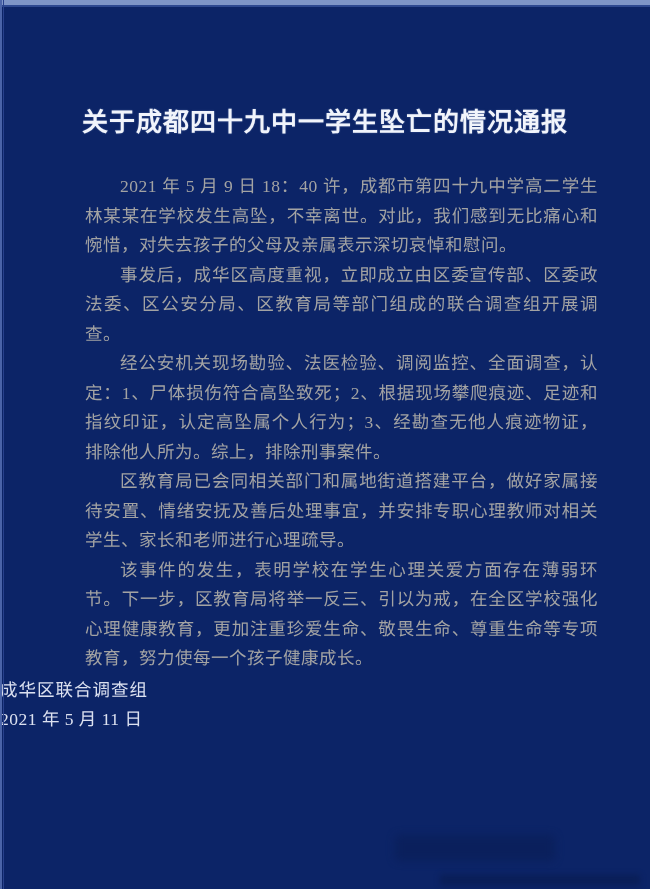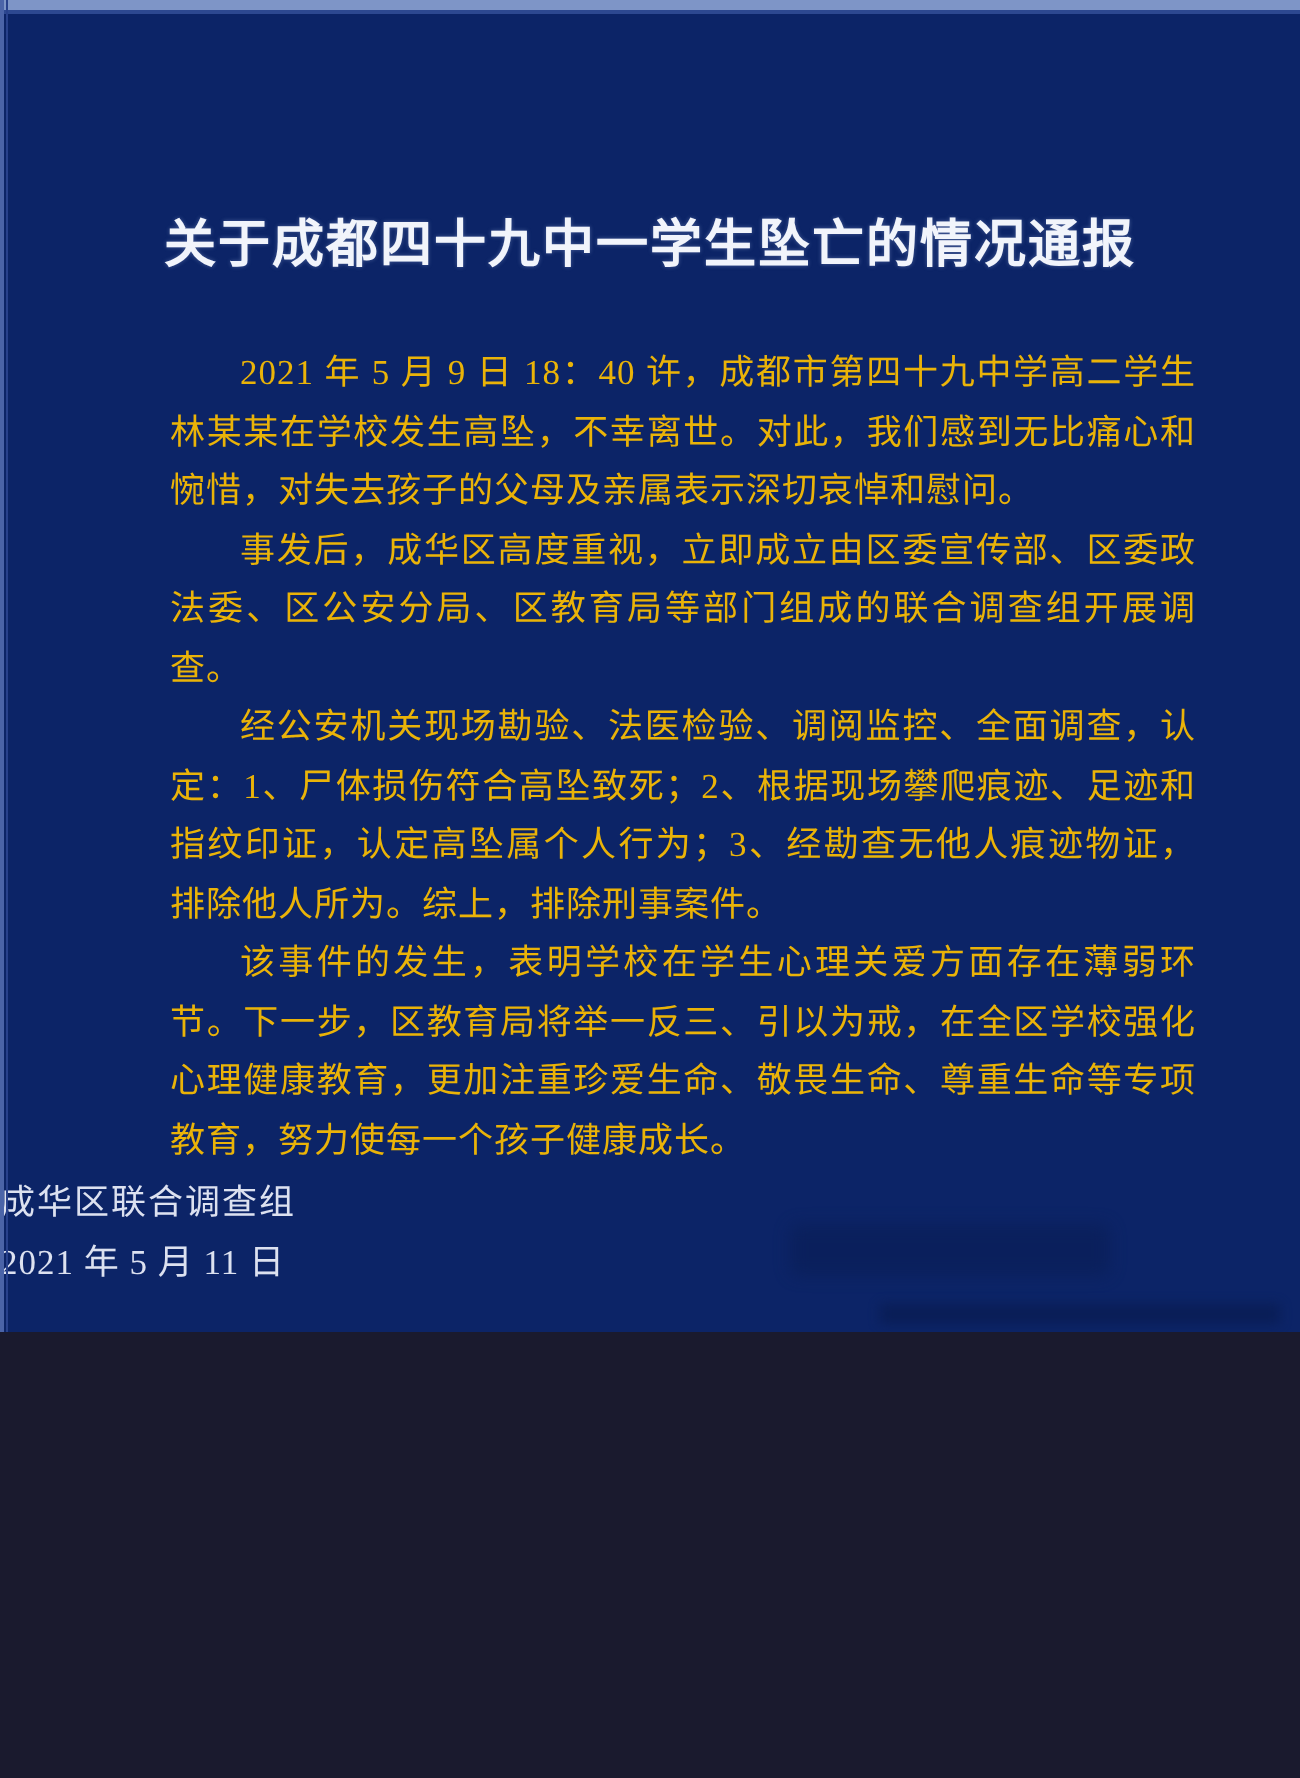--- a/index.html
+++ b/index.html
@@ -3,21 +3,21 @@
 <meta charset="utf-8">
 <style>
   html, body {
     margin: 0;
     padding: 0;
     background: #1a1a2e;
   }
   .page {
     position: relative;
     width: 650px;
-    height: 666px;
+    height: 889px;
     margin: 0 auto;
     background: #0c2467;
     overflow: hidden;
     font-family: "Liberation Serif", "DejaVu Serif", serif;
   }
   .top-strip {
     position: absolute;
     top: 0; left: 0; right: 0;
     height: 5px;
     background: #7e95c7;
@@ -46,21 +46,21 @@
     text-align: center;
     font-size: 26px;
     line-height: 34px;
     font-weight: bold;
     letter-spacing: 1px;
     color: #f1f4fb;
     text-shadow: 0 0 2px rgba(180,200,240,0.35);
   }
   .doc-body {
     margin: 32px 52px 0 85px;
-    color: #eab308;
+    color: #a3a3a3;
     font-size: 17.5px;
     line-height: 29.5px;
     text-align: justify;
   }
   .para {
     margin: 0;
     text-indent: 2em;
     letter-spacing: 0.5px;
   }
   .signature-block {
@@ -103,20 +103,21 @@
   <div class="top-strip-inner"></div>
   <div class="left-line"></div>
   <div class="left-line-2"></div>
 
   <h1 class="doc-title">关于成都四十九中一学生坠亡的情况通报</h1>
 
   <div class="doc-body">
     <p class="para">2021 年 5 月 9 日 18：40 许，成都市第四十九中学高二学生林某某在学校发生高坠，不幸离世。对此，我们感到无比痛心和惋惜，对失去孩子的父母及亲属表示深切哀悼和慰问。</p>
     <p class="para">事发后，成华区高度重视，立即成立由区委宣传部、区委政法委、区公安分局、区教育局等部门组成的联合调查组开展调查。</p>
     <p class="para">经公安机关现场勘验、法医检验、调阅监控、全面调查，认定：1、尸体损伤符合高坠致死；2、根据现场攀爬痕迹、足迹和指纹印证，认定高坠属个人行为；3、经勘查无他人痕迹物证，排除他人所为。综上，排除刑事案件。</p>
+    <p class="para">区教育局已会同相关部门和属地街道搭建平台，做好家属接待安置、情绪安抚及善后处理事宜，并安排专职心理教师对相关学生、家长和老师进行心理疏导。</p>
     <p class="para">该事件的发生，表明学校在学生心理关爱方面存在薄弱环节。下一步，区教育局将举一反三、引以为戒，在全区学校强化心理健康教育，更加注重珍爱生命、敬畏生命、尊重生命等专项教育，努力使每一个孩子健康成长。</p>
   </div>
 
   <div class="signature-block">
     <div class="sig-name">成华区联合调查组</div>
     <div class="sig-date">2021 年 5 月 11 日</div>
   </div>
 
   <div class="watermark"></div>
   <div class="watermark-2"></div>

